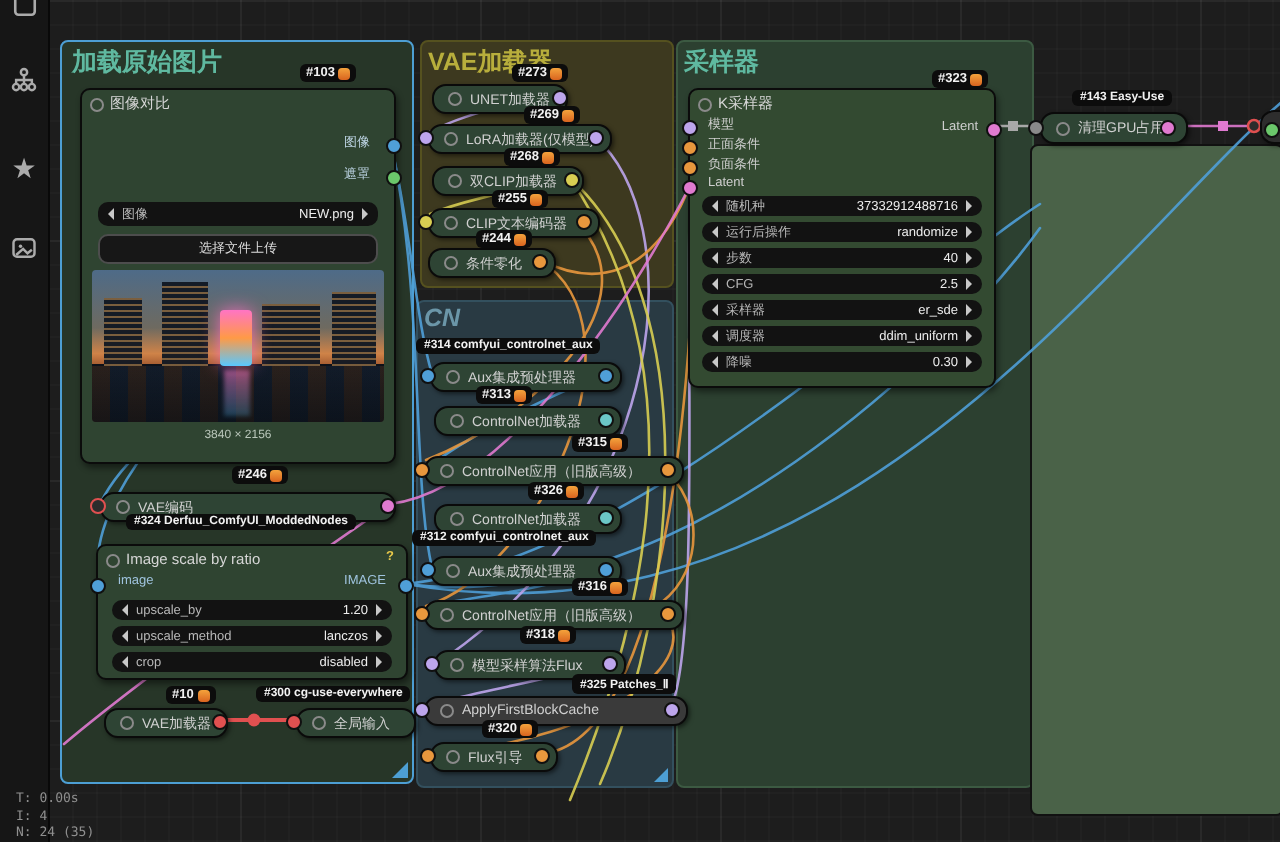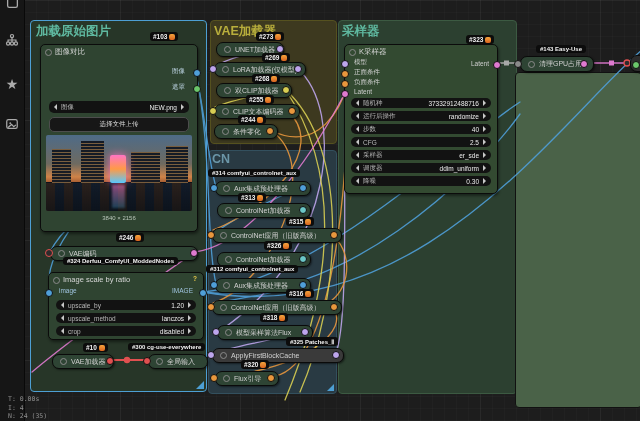--- a/index.html
+++ b/index.html
@@ -55,21 +55,21 @@
 
   <div class="group" style="left:30px;top:20px;width:175px;height:370px;background:#273628;border:1px solid #4d9fd4;"></div>
   <div class="tri" style="left:196px;top:381px;border-width:0 0 8px 8px;border-color:transparent transparent #4d9fd4 transparent;z-index:3;"></div>
   <div class="gtitle" style="left:36px;top:23px;color:#5fb9a0;">加载原始图片</div>
 
   <div class="group" style="left:210px;top:20px;width:125px;height:122px;background:#3d391f;border:1px solid #55511f;"></div>
   <div class="gtitle" style="left:214px;top:23px;color:#b8ae3c;">VAE加载器</div>
 
   <div class="group" style="left:208px;top:150px;width:127px;height:242px;background:#293a43;border:1px solid #33505e;"></div>
   <div class="tri" style="left:327px;top:384px;border-width:0 0 7px 7px;border-color:transparent transparent #4d9fd4 transparent;z-index:3;"></div>
-  <div class="gtitle" style="left:212px;top:152px;color:#6b96a8;">CN</div>
+  <div class="gtitle" style="left:212px;top:152px;color:#6b96a8;font-style:italic;">CN</div>
 
   <div class="group" style="left:338px;top:20px;width:177px;height:372px;background:#2c4030;border:1px solid #3c5a42;"></div>
   <div class="gtitle" style="left:342px;top:23px;color:#5fb9a0;">采样器</div>
 
   <div class="group" style="left:515px;top:72px;width:125px;height:334px;background:#4a6248;border:1px solid #111;"></div>
 
   <svg class="wires" width="640" height="421" fill="none" stroke-linecap="round">
     <g stroke="#4f9fd8" stroke-width="1.3" opacity="0.9">
       <path d="M196,74 C206,120 208,160 216,187"></path>
       <path d="M196,74 C212,150 206,240 216,284"></path>

